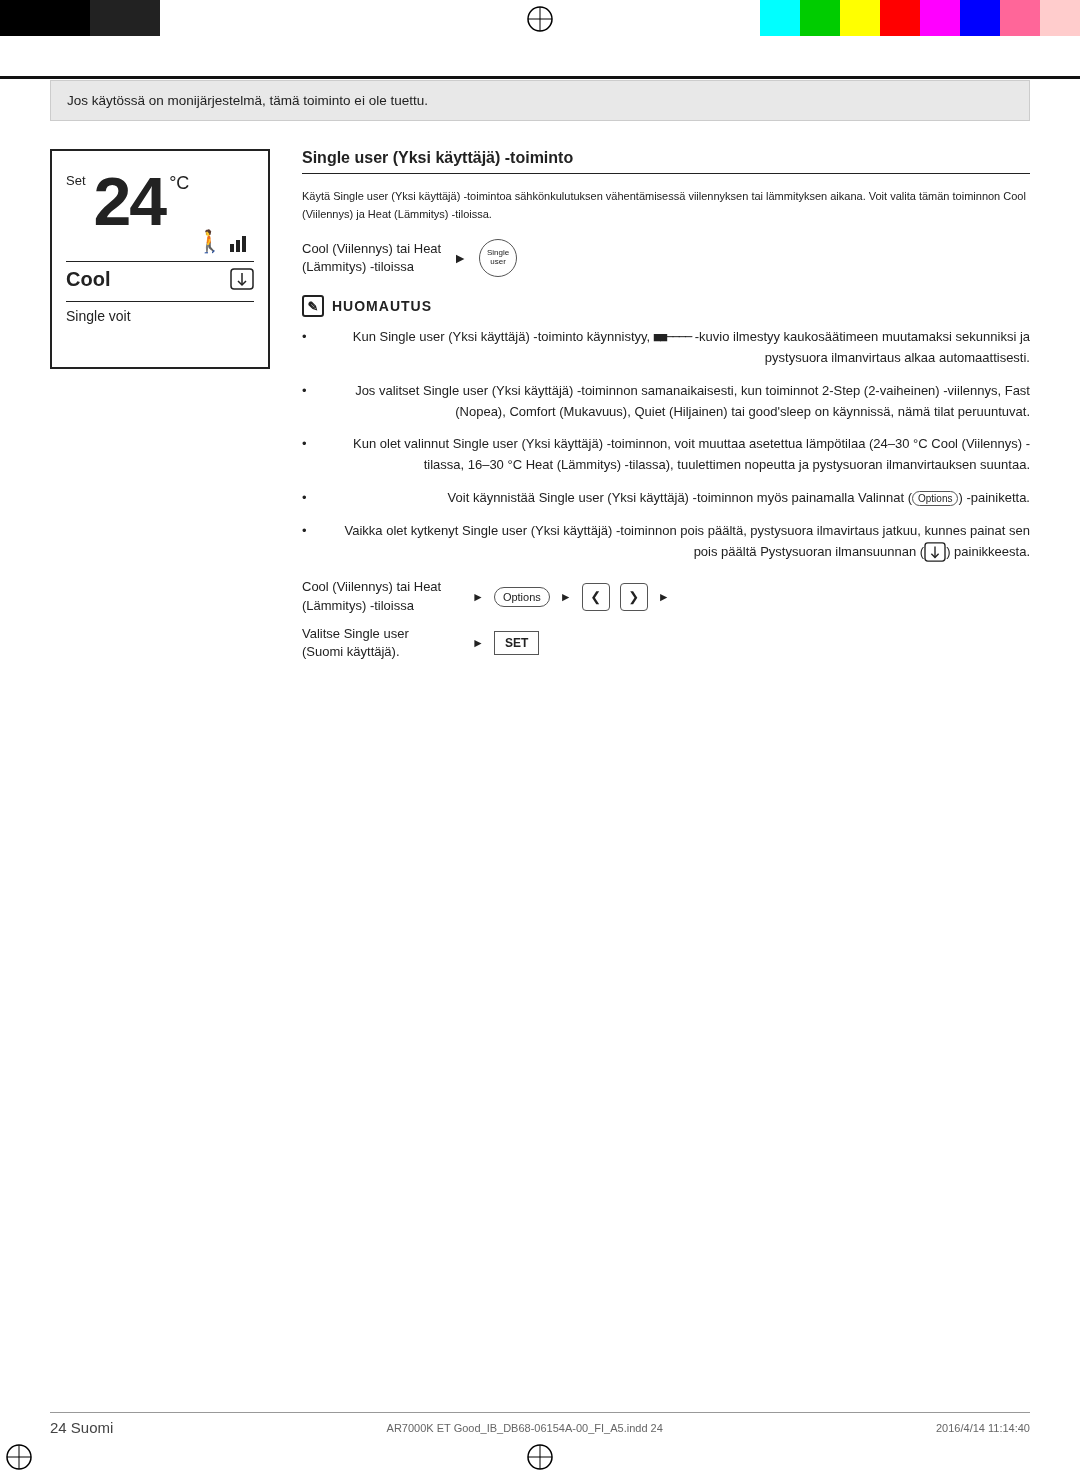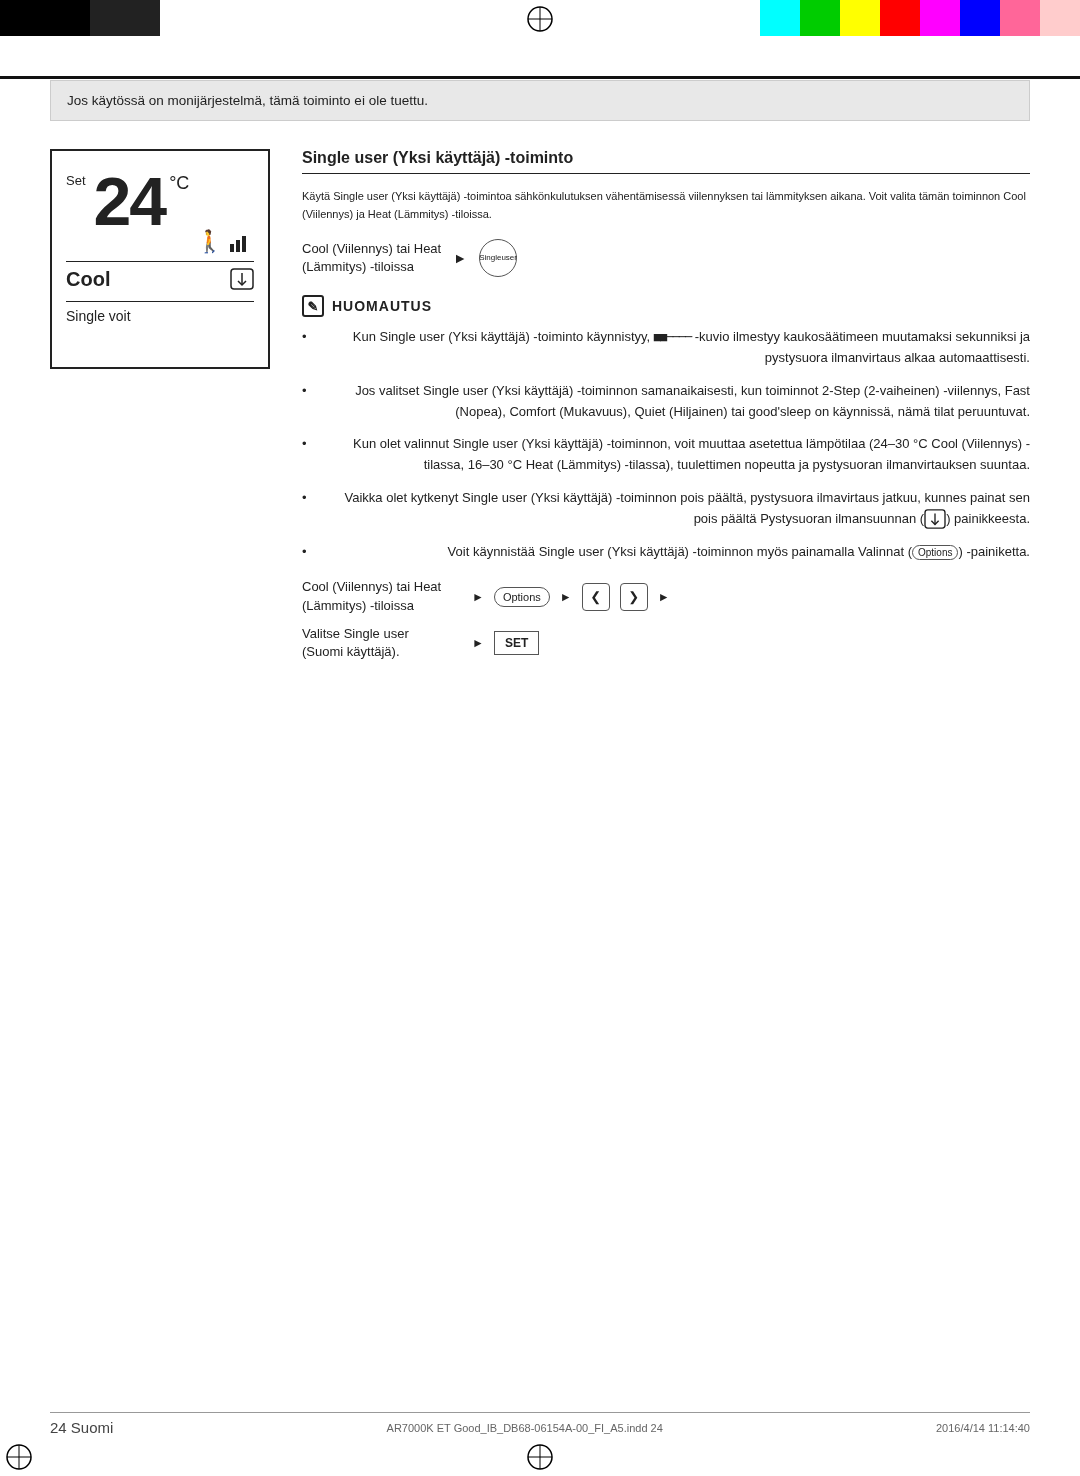--- a/index.html
+++ b/index.html
@@ -181,21 +181,21 @@
       font-size: 14px;
       color: #222;
     }
 
     .single-user-badge {
       border: 1.5px solid #555;
       border-radius: 50%;
       width: 38px;
       height: 38px;
       display: flex;
-      flex-direction: row;
+      flex-direction: column;
       align-items: center;
       justify-content: center;
       font-size: 8px;
       line-height: 1.1;
       text-align: center;
       padding: 2px;
     }
 
     
     .note-header {
@@ -476,30 +476,30 @@
           <span class="dotted-pattern">■■────</span>
           -kuvio ilmestyy kaukosäätimeen muutamaksi sekunniksi ja pystysuora ilmanvirtaus alkaa automaattisesti.
         </li>
         <li>
           Jos valitset Single user (Yksi käyttäjä) -toiminnon samanaikaisesti, kun toiminnot 2-Step (2-vaiheinen) -viilennys, Fast (Nopea), Comfort (Mukavuus), Quiet (Hiljainen) tai good'sleep on käynnissä, nämä tilat peruuntuvat.
         </li>
         <li>
           Kun olet valinnut Single user (Yksi käyttäjä) -toiminnon, voit muuttaa asetettua lämpötilaa (24–30 °C Cool (Viilennys) -tilassa, 16–30 °C Heat (Lämmitys) -tilassa), tuulettimen nopeutta ja pystysuoran ilmanvirtauksen suuntaa.
         </li>
         <li>
+          Voit käynnistää Single user (Yksi käyttäjä) -toiminnon myös painamalla Valinnat (<span class="btn-options" style="display:inline;padding:1px 5px;font-size:10px;border-radius:10px;border:1px solid #555;">Options</span>) -painiketta.
+        </li>
+        <li>
           Vaikka olet kytkenyt Single user (Yksi käyttäjä) -toiminnon pois päältä, pystysuora ilmavirtaus jatkuu, kunnes painat sen pois päältä Pystysuoran ilmansuunnan
           (<svg style="display:inline;vertical-align:middle;" width="22" height="20" viewBox="0 0 24 22">
               <rect x="1" y="1" width="22" height="20" rx="3" stroke="#222" stroke-width="1.5" fill="none"></rect>
               <line x1="12" y1="5" x2="12" y2="17" stroke="#222" stroke-width="1.5"></line>
               <polyline points="8,13 12,17 16,13" stroke="#222" stroke-width="1.5" fill="none"></polyline>
             </svg>)
           painikkeesta.
-        </li>
-        <li>
-          Voit käynnistää Single user (Yksi käyttäjä) -toiminnon myös painamalla Valinnat (<span class="btn-options" style="display:inline;padding:1px 5px;font-size:10px;border-radius:10px;border:1px solid #555;">Options</span>) -painiketta.
         </li>
       </ul>
 
       <div class="instruction-rows">
 
         <div class="instr-row">
           <div class="instr-label">
             <span>Cool (Viilennys) tai Heat</span><br>
             <span>(Lämmitys) -tiloissa</span>
           </div>

